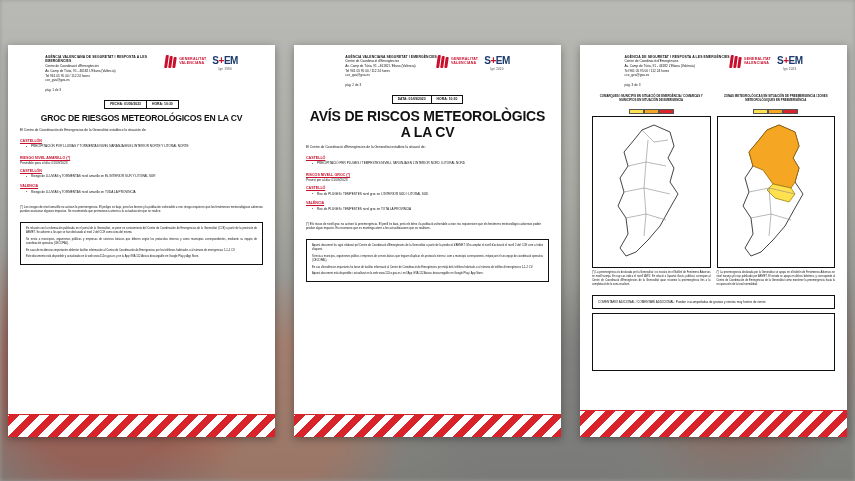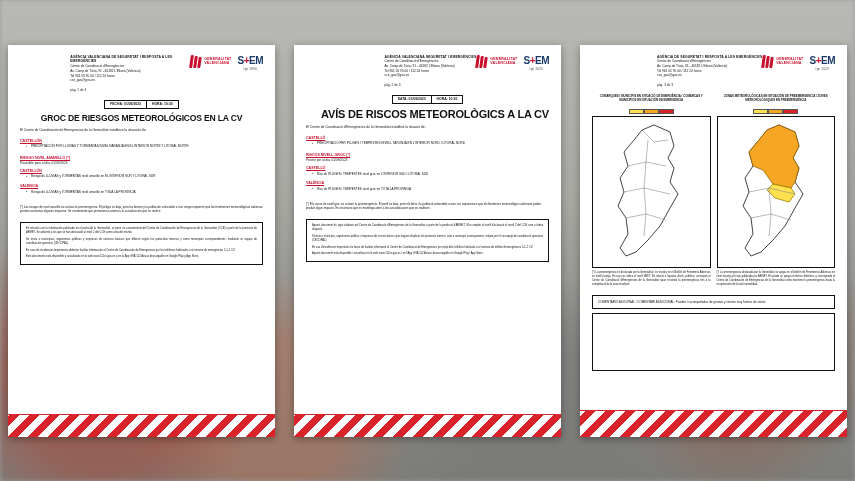--- a/index.html
+++ b/index.html
@@ -36,21 +36,21 @@
     background:
       repeating-linear-gradient(-45deg,#d8232a 0 7px,#ffffff 7px 14px);
     border-top:1px solid #d8232a;
   }
   .stripe.dbl{height:26px;
     background:
       repeating-linear-gradient(-45deg,#d8232a 0 7px,#ffffff 7px 14px);
   }
 
   
-  .hdr{display:flex;justify-content:flex-end;align-items:flex-start;}
+  .hdr{display:flex;justify-content:center;align-items:flex-start;}
   .hdr-left{font-size:3.2px;line-height:1.45;color:#111;max-width:120px;}
   .hdr-left .org{font-weight:bold;font-size:3.4px;letter-spacing:.1px;}
   .hdr-left .l{display:block;}
   .hdr-right{display:flex;align-items:flex-start;gap:6px;}
   .gv{display:flex;align-items:center;gap:3px;}
   .gv-mark{width:11px;height:13px;position:relative;}
   .gv-mark i{position:absolute;background:#c8102e;border-radius:1px;}
   .gv-mark i:nth-child(1){left:0;top:0;width:3px;height:13px;transform:skewX(-8deg);}
   .gv-mark i:nth-child(2){left:4px;top:1px;width:3px;height:12px;transform:skewX(-8deg);}
   .gv-mark i:nth-child(3){left:8px;top:2px;width:3px;height:11px;transform:skewX(-8deg);}
@@ -62,21 +62,21 @@
   .pg{font-size:3.2px;color:#222;margin-top:5px;}
 
   
   .datebar{display:flex;justify-content:center;gap:0;margin:7px 0 4px;}
   .datebar .cell{border:.7px solid #111;font-size:3.4px;padding:1.6px 5px;font-weight:bold;color:#111;background:#fff;}
   .datebar .cell+.cell{border-left:none;}
 
   h1.title{
     text-align:center;font-size:8.6px;margin:3px 0 5px;color:#111;font-weight:bold;letter-spacing:-.2px;
   }
-  h1.title.small{font-size:11px;text-align:right;}
+  h1.title.small{font-size:14px;}
   .lead{font-size:3.3px;color:#111;margin:0 0 6px;line-height:1.5;}
 
   .sect{margin:0 0 5px;}
   .sect .prov{font-size:3.6px;font-weight:bold;color:#c8102e;text-decoration:underline;margin-bottom:1.5px;}
   .sect ul{margin:0;padding:0 0 0 7px;list-style:none;}
   .sect li{font-size:3.1px;color:#111;line-height:1.55;position:relative;padding-left:4px;}
   .sect li:before{content:"▪";position:absolute;left:-1px;top:-.5px;font-size:3px;color:#111;}
 
   .lvl{font-size:3.6px;font-weight:bold;color:#c8102e;text-decoration:underline;margin:7px 0 1px;}
   .lvl-note{font-size:3.2px;color:#111;margin:0 0 4px;}

